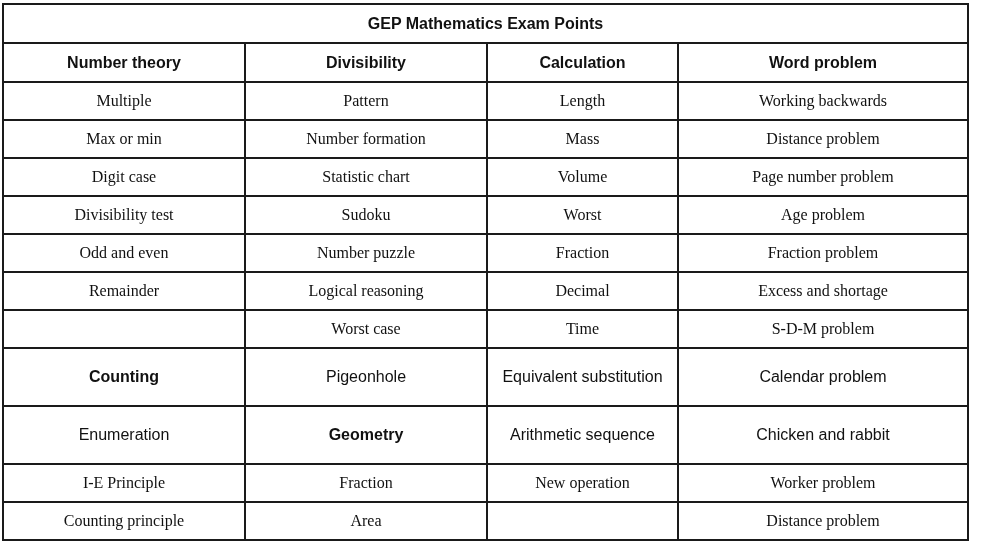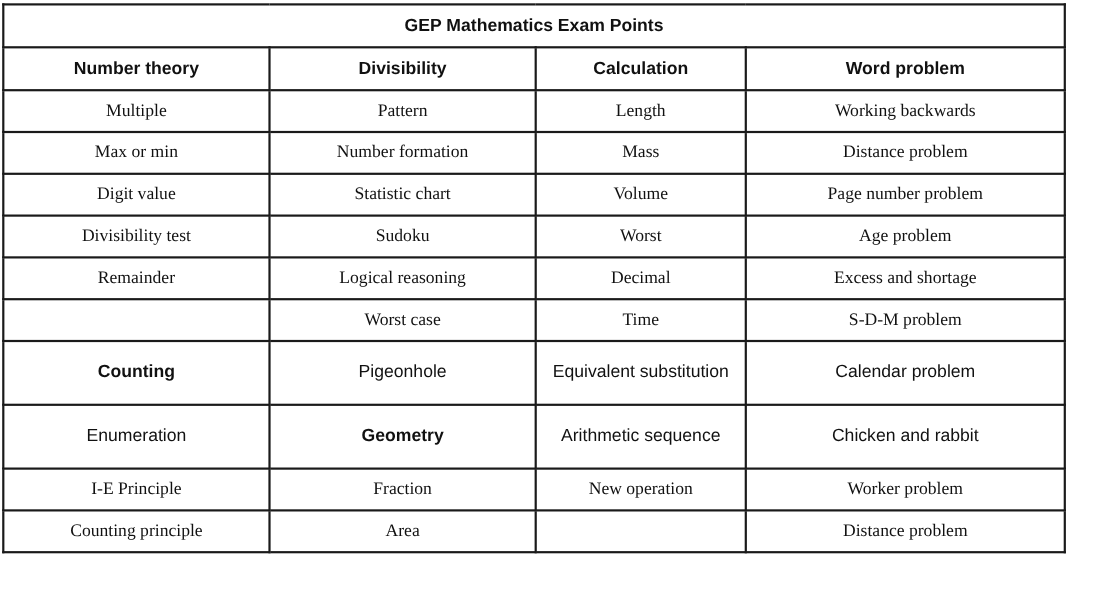--- a/index.html
+++ b/index.html
@@ -74,30 +74,36 @@
     <td>Length</td>
     <td>Working backwards</td>
   </tr>
   <tr class="r">
     <td>Max or min</td>
     <td>Number formation</td>
     <td>Mass</td>
     <td>Distance problem</td>
   </tr>
   <tr class="r">
-    <td>Digit value</td>
+    <td>Digit case</td>
     <td>Statistic chart</td>
     <td>Volume</td>
     <td>Page number problem</td>
   </tr>
   <tr class="r">
     <td>Divisibility test</td>
     <td>Sudoku</td>
     <td>Worst</td>
     <td>Age problem</td>
+  </tr>
+  <tr class="r">
+    <td>Odd and even</td>
+    <td>Number puzzle</td>
+    <td>Fraction</td>
+    <td>Fraction problem</td>
   </tr>
   <tr class="r">
     <td>Remainder</td>
     <td>Logical reasoning</td>
     <td>Decimal</td>
     <td>Excess and shortage</td>
   </tr>
   <tr class="r">
     <td></td>
     <td>Worst case</td>

